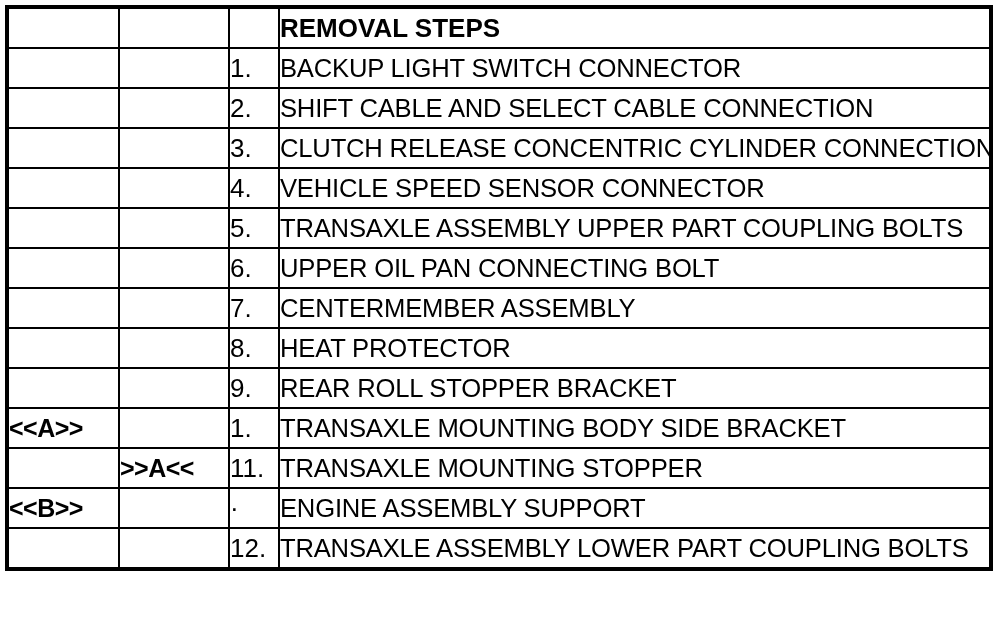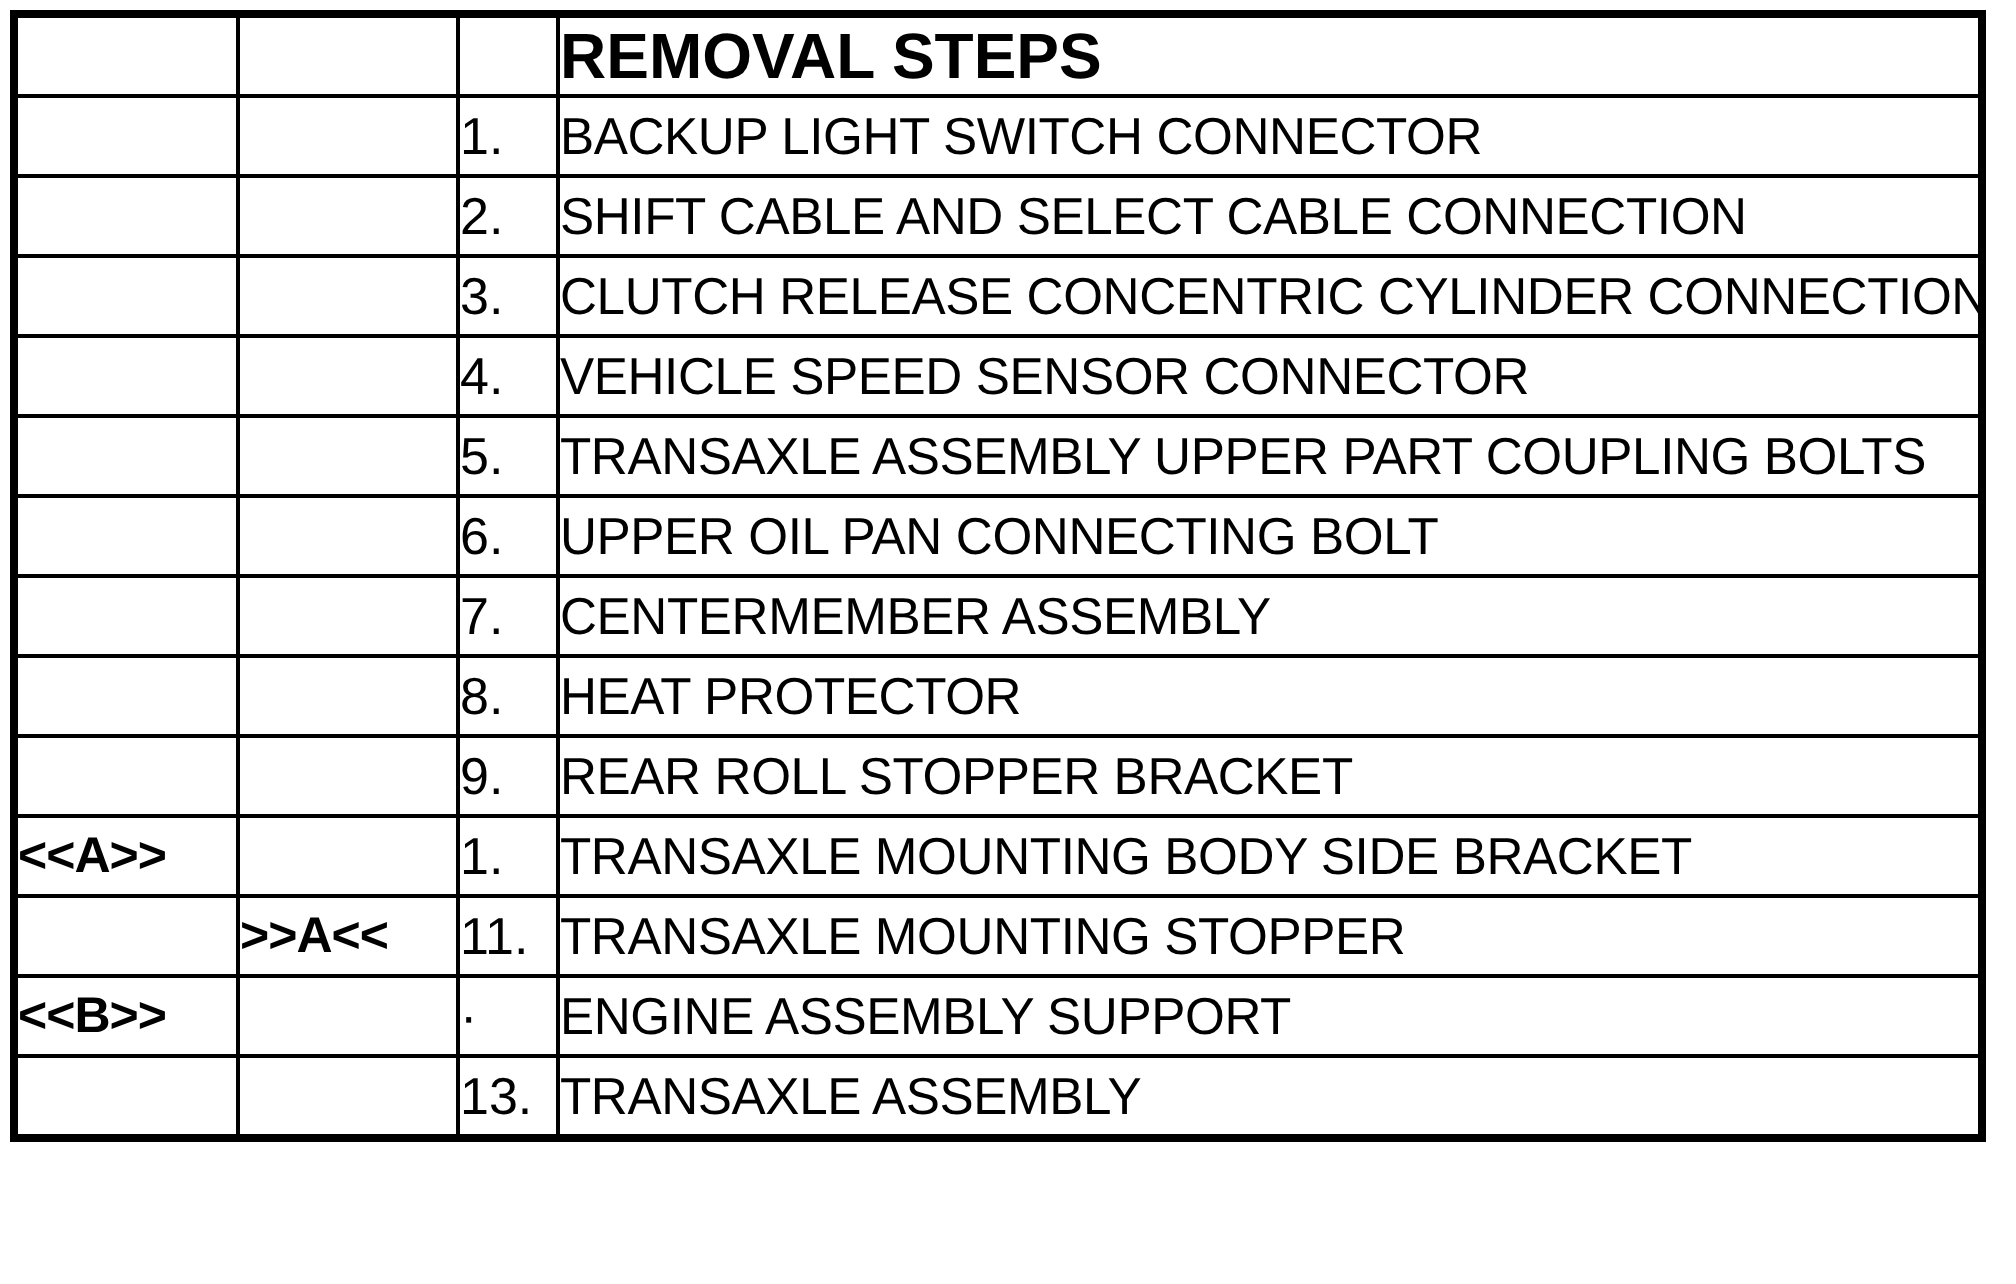--- a/index.html
+++ b/index.html
@@ -76,21 +76,21 @@
     padding-left: 8px;
     white-space: nowrap;
     line-height: 1;
     letter-spacing: -0.2px;
     transform: scaleX(0.985);
     transform-origin: left center;
   }
 
   .cell-desc.header {
     font-weight: bold;
-    font-size: 32px;
+    font-size: 26px;
     letter-spacing: 0px;
     transform: none;
   }
 
   .cell-empty { }
 </style>
 </head>
 <body>
 
 <div id="sheet">
@@ -187,23 +187,23 @@
         <td class="cell-desc">TRANSAXLE MOUNTING STOPPER</td>
       </tr>
 
       <tr>
         <td class="cell-mark">&lt;&lt;B&gt;&gt;</td>
         <td class="cell-mark cell-empty"></td>
         <td class="cell-num dot">·</td>
         <td class="cell-desc">ENGINE ASSEMBLY SUPPORT</td>
       </tr>
 
-
-      <tr>
-        <td class="cell-mark cell-empty"></td>
-        <td class="cell-mark cell-empty"></td>
-        <td class="cell-num">13.</td>
-        <td class="cell-desc">TRANSAXLE ASSEMBLY</td>
-      </tr>
+      <tr>
+        <td class="cell-mark cell-empty"></td>
+        <td class="cell-mark cell-empty"></td>
+        <td class="cell-num">12.</td>
+        <td class="cell-desc">TRANSAXLE ASSEMBLY LOWER PART COUPLING BOLTS</td>
+      </tr>
+
 
     </tbody>
   </table>
 </div>
 
 </body></html>

